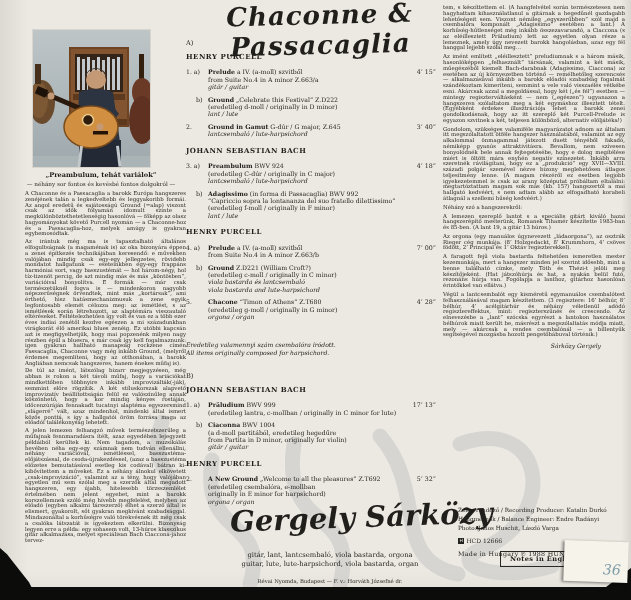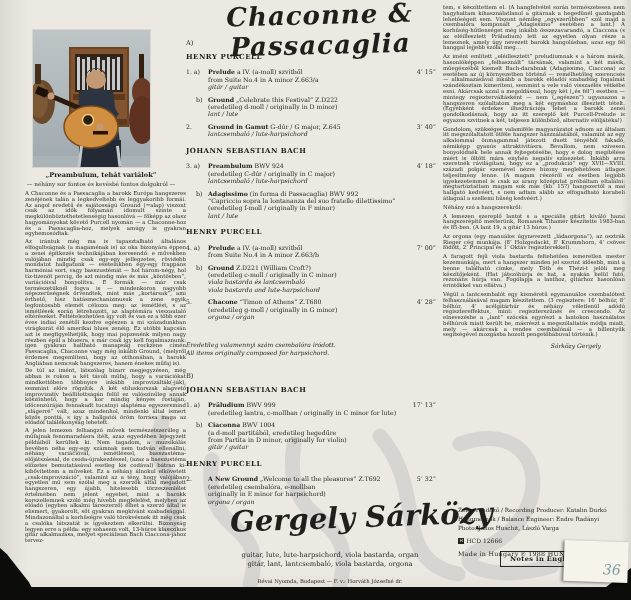--- a/index.html
+++ b/index.html
@@ -270,22 +270,22 @@
     <p>Néhány szó a hangszerekről:</p>
     <p>A lemezen szereplő lantot s a speciális gitárt kiváló hazai hangszerépítő mesterünk, Romanek Tihamér készítette 1983-ban és 85-ben. (A lant 19, a gitár 13 húros.)</p>
     <p>Az orgona (egy manuálos úgynevezett „ládaorgona”), az osztrák Rieger cég munkája. (8’ Holzgedackt, 8’ Krummhorn, 4’ csöves födött, 2’ Principal és 1’ Oktáv regiszterekkel).</p>
     <p>A faragott fejű viola bastarda feltehetően ismeretlen mester kezemunkája, mert a hangszer minden jel szerint idősebb, mint a benne található címke, mely Tóth és Thézi-t jelöli meg készítőjeként. (Hat játszóhúrja és hat, a nyakán belül futó, rezonáns húrja van. Fogólapja a lanthoz, gitárhoz hasonlóan érintőkkel van ellátva.)</p>
     <p>Végül a lantcsembalót egy kisméretű egymanuálos csembalótest felhasználásával magam készítettem. (3 regisztere: 16’ bélhúr, 8’ bélhúr, 4’ acélgitárhúr és néhány véletlenül adódó regisztereffektus, mint: regiszterszűnés és crescendo. Az elnevezésbe a „lant” szócska egyrészt a lantokon használatos bélhúrok miatt került be, másrészt a megszólaltatás módja miatt, mely — akárcsak a rendes csembalónál — a billentyűk segítségével mozgásba hozott pengetőbábuval történik.)</p>
     <div class="r-sig">Sárközy Gergely</div>
   </div>
 
   <div class="artist-sig">Gergely Sárközy</div>
   <div class="artist-inst">
+    <div>gitár, lant, lantcsembaló, viola bastarda, orgona</div>
     <div>guitar, lute, lute-harpsichord, viola bastarda, organ</div>
-    <div>gitár, lant, lantcsembaló, viola bastarda, orgona</div>
   </div>
   <div class="print-line">Révai Nyomda, Budapest — F. v.: Horváth Józsefné dr.</div>
 
   <div class="credits">
     <div>Zenei rendező / Recording Producer: Katalin Durkó</div>
     <div>Hangmérnök / Balance Engineer: Endre Radányi</div>
     <div>Photo: János Huschit, László Varga</div>
     <div class="cat-line"><span class="cat-sym">H</span> <span>HCD 12666</span></div>
     <div class="made-line">Made in Hungary ℗ 1988 HUNGAROTON</div>
   </div>

